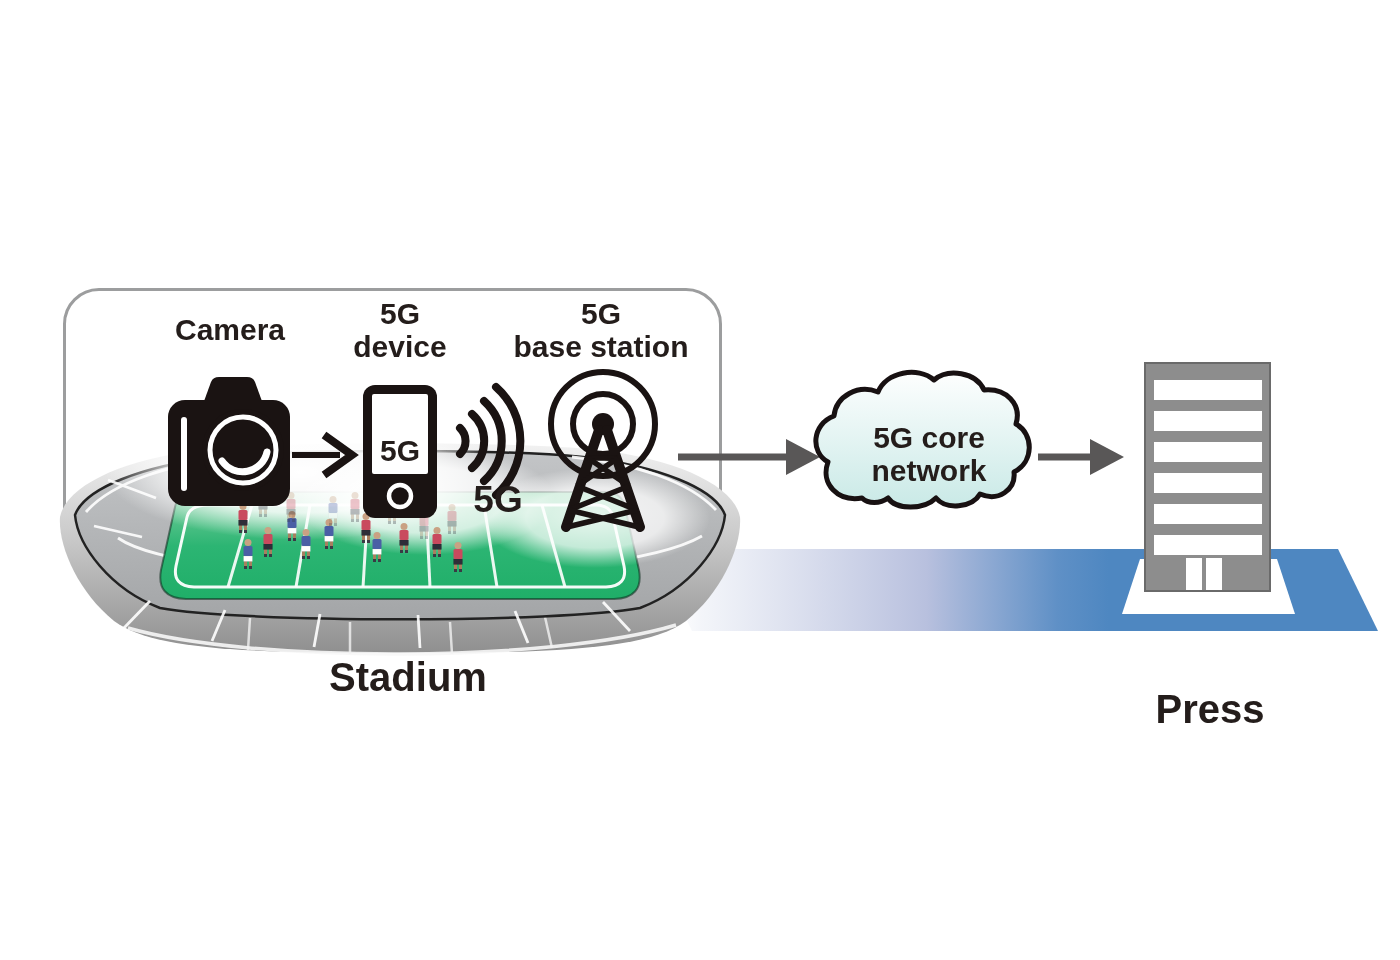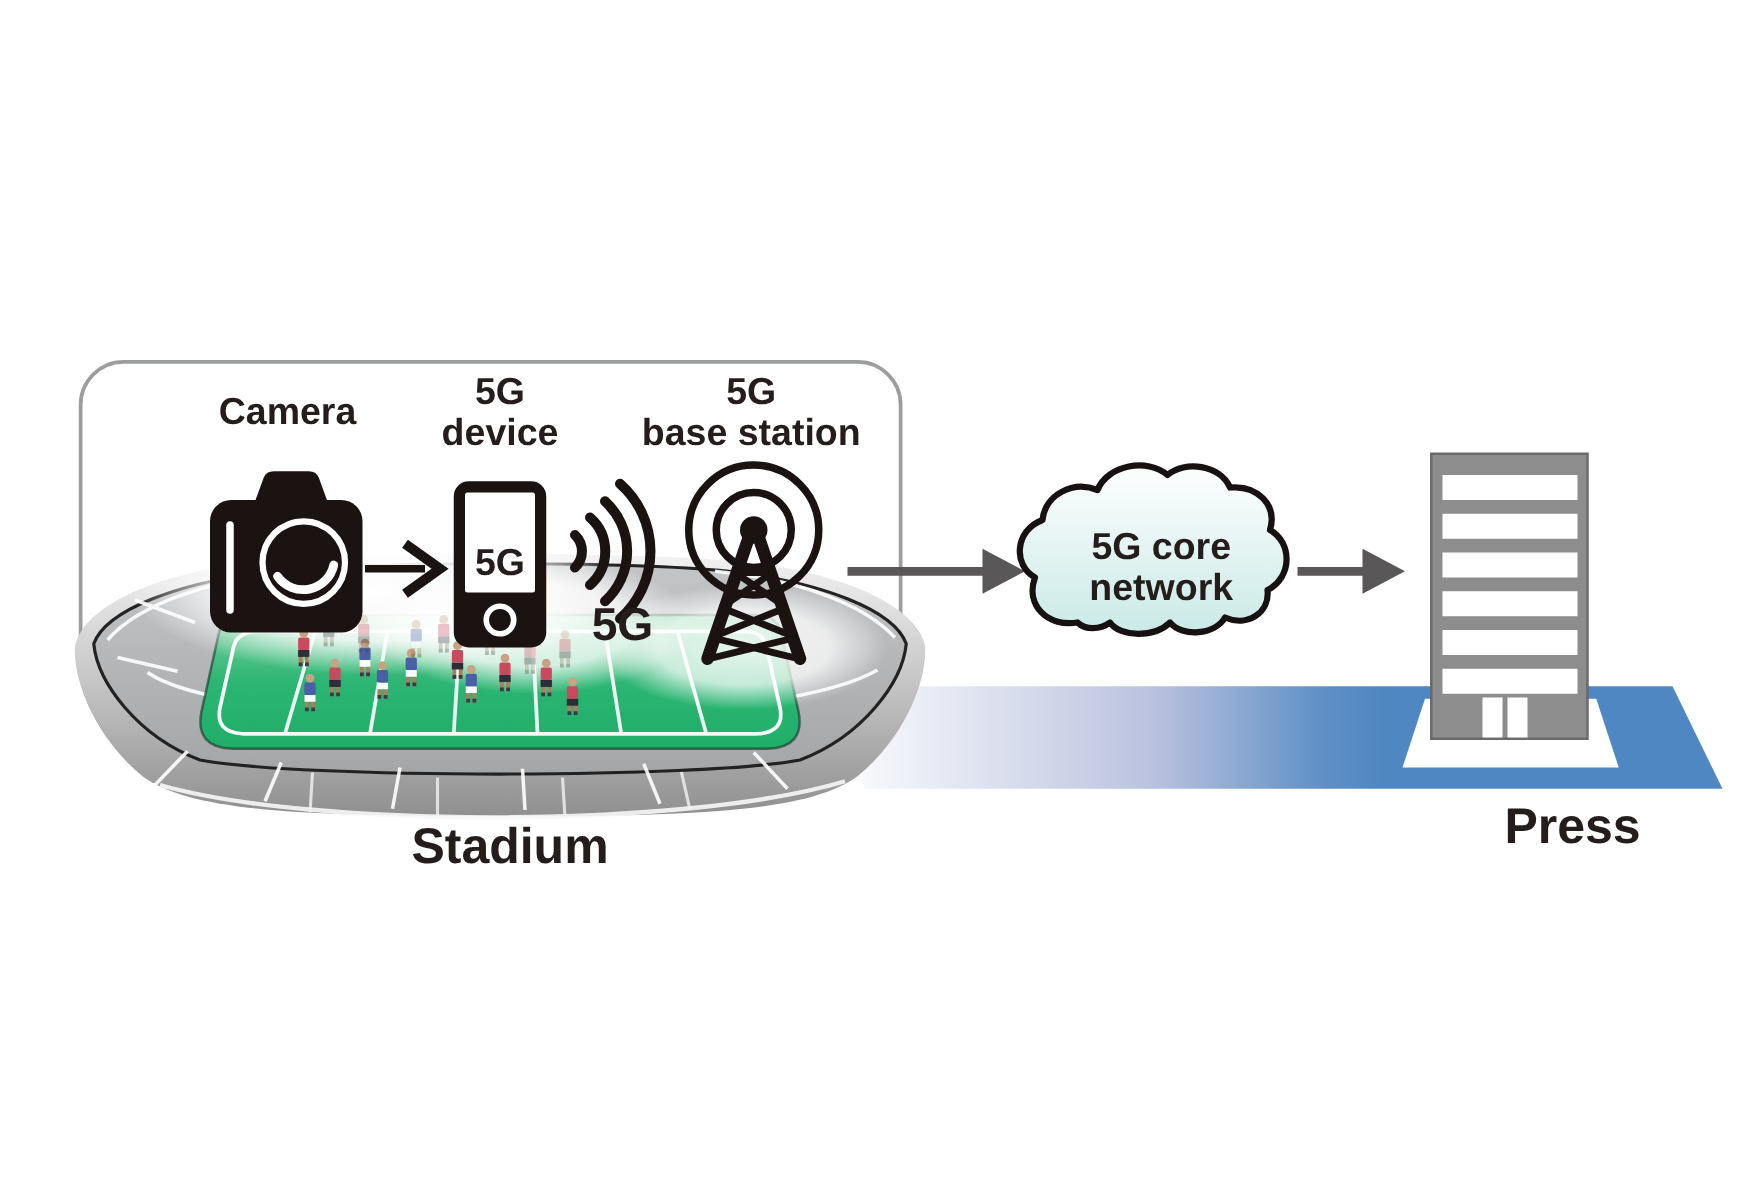--- a/index.html
+++ b/index.html
@@ -376,14 +376,14 @@
   <div class="lbl lbl-sm" style="left:230px;top:313px;">Camera</div>
   <div class="lbl lbl-sm" style="left:400px;top:297px;">5G
 device</div>
   <div class="lbl lbl-sm" style="left:601px;top:297px;">5G
 base station</div>
   <div class="lbl lbl-sm" style="left:400px;top:434px;">5G</div>
   <div class="lbl lbl-md" style="left:498px;top:480px;">5G</div>
   <div class="lbl lbl-sm" style="left:929px;top:421px;text-align:center;">5G core
 network</div>
   <div class="lbl lbl-lg" style="left:408px;top:655px;">Stadium</div>
-  <div class="lbl lbl-lg" style="left:1210px;top:639px;margin-left:48px;">Press</div>
+  <div class="lbl lbl-lg" style="left:1210px;top:687px;">Press</div>
 </div>
 
 </body></html>

